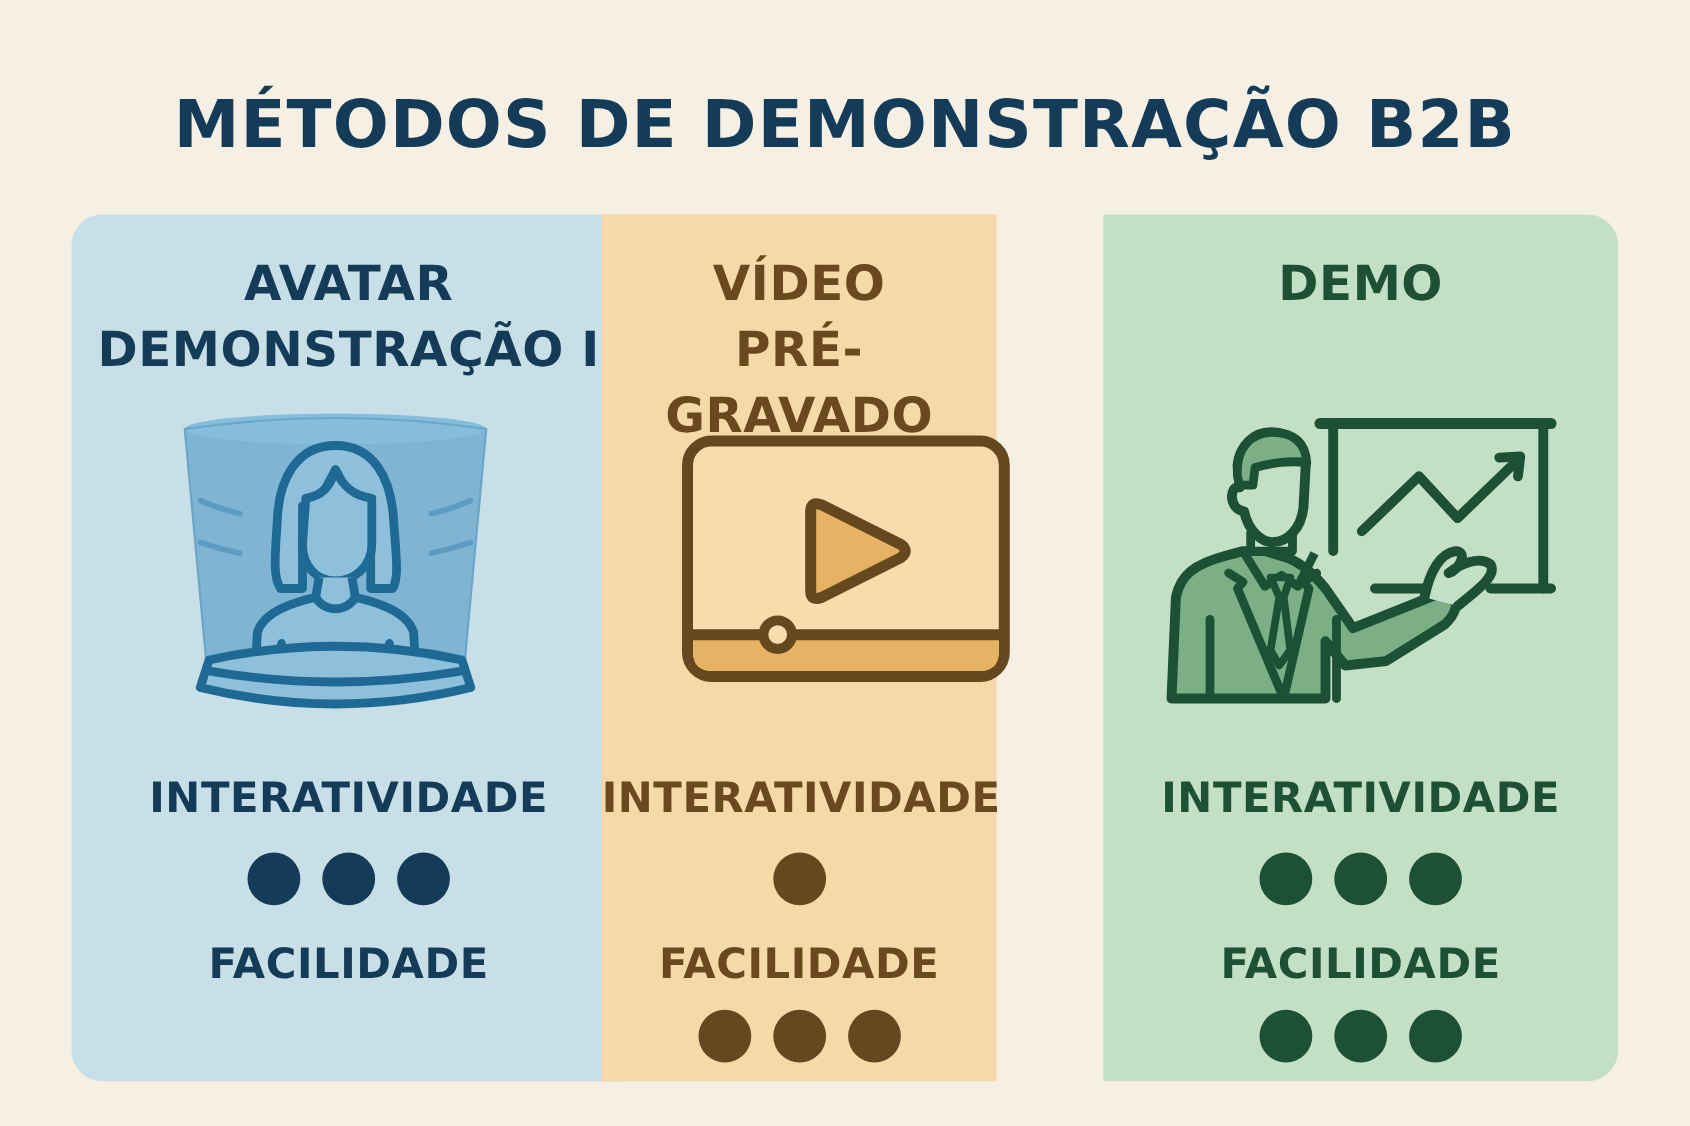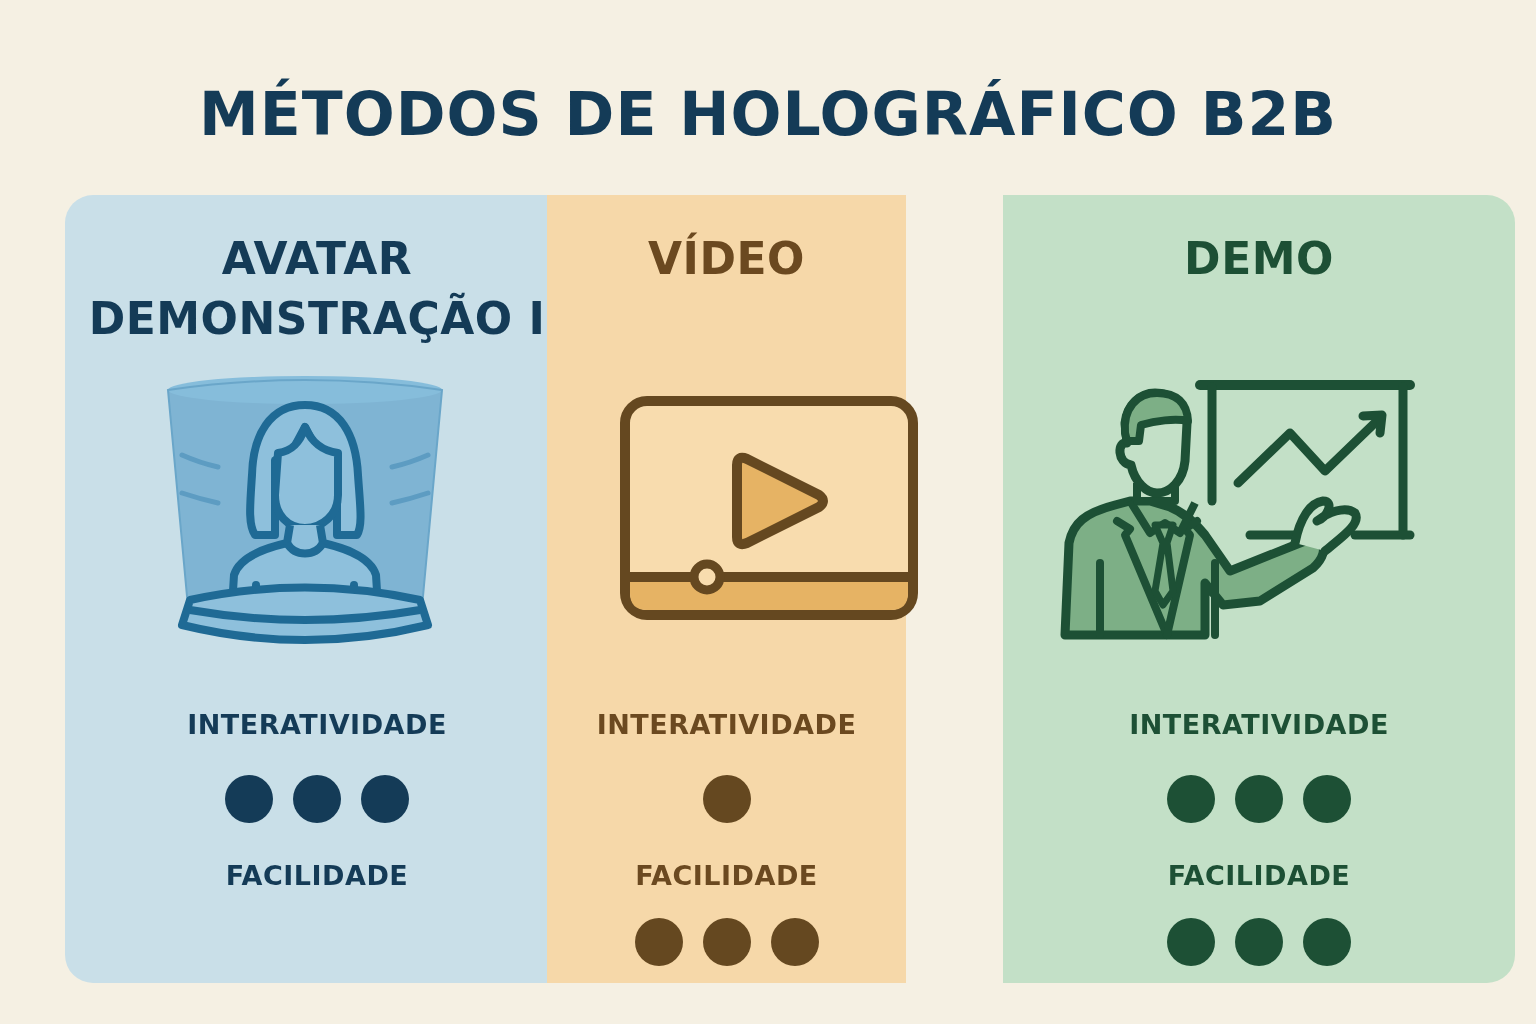--- a/index.html
+++ b/index.html
@@ -20,62 +20,62 @@
       letter-spacing: 1px;
       line-height: 72px;
     }
     .panel {
       position: absolute;
       top: 195px;
       height: 788px;
     }
     .panel.blue { left: 65px; width: 504px; background: #c9dfe8; border-radius: 28px 0 0 28px; }
     .panel.orange { left: 547px; width: 359px; background: #f6d8a9; }
-    .panel.green { left: 1003px; width: 512px; background: #c3e0c7; border-radius: 0 28px 28px 0; }
+    .panel.green { left: 1003px; width: 468px; background: #c3e0c7; border-radius: 0 28px 28px 0; }
 
     .panel-title {
       position: absolute;
       left: 0; right: 0; top: 34px;
       text-align: center;
       font-size: 44px;
       font-weight: bold;
       line-height: 60px;
       letter-spacing: 0.5px;
     }
     .blue .panel-title, .blue .metric-label { color: #143b57; }
     .orange .panel-title, .orange .metric-label { color: #6b4920; }
     .green .panel-title, .green .metric-label { color: #1d5035; }
 
     .icon-wrap { position: absolute; }
     .metric-label {
       position: absolute;
       left: 0; right: 0;
       text-align: center;
-      font-size: 27px;
+      font-size: 38px;
       font-weight: bold;
       line-height: 46px;
       letter-spacing: 0.5px;
     }
     .dots {
       position: absolute;
       left: 0; right: 0;
       display: flex;
       justify-content: center;
       gap: 20px;
       height: 48px;
     }
     .dot { width: 48px; height: 48px; border-radius: 50%; }
     .blue .dot { background: #143b57; }
     .orange .dot { background: #654820; }
     .green .dot { background: #1d5035; }
   </style>
 </head>
 <body>
 
-<div class="title">MÉTODOS DE HOLOGRÁFICO B2B</div>
+<div class="title">MÉTODOS DE DEMONSTRAÇÃO B2B</div>
 
 <div class="panel blue">
   <div class="panel-title">
     <div>AVATAR</div>
     <div>DEMONSTRAÇÃO I</div>
   </div>
   <div class="icon-wrap" style="left:95px; top:180px;">
     <svg width="290" height="270" viewBox="0 0 290 270">
 
       <path d="M8,15 Q145,-5 282,15 L262,232 L28,232 Z" fill="#7fb4d3"></path>
@@ -105,20 +105,21 @@
     <span class="dot"></span>
     <span class="dot"></span>
     <span class="dot"></span>
   </div>
   <div class="metric-label" style="top:658px;">FACILIDADE</div>
 </div>
 
 <div class="panel orange">
   <div class="panel-title">
     <div>VÍDEO</div>
+    <div>PRÉ-GRAVADO</div>
   </div>
   <div class="icon-wrap" style="left:72px; top:200px;">
     <svg width="300" height="226" viewBox="0 0 300 226">
       <rect x="6" y="6" width="288" height="214" rx="22" fill="#f8dcae" stroke="#654820" stroke-width="10"></rect>
       <path d="M11,182 L289,182 L289,198 Q289,215 272,215 L28,215 Q11,215 11,198 Z" fill="#e6b364"></path>
       <line x1="6" y1="182" x2="294" y2="182" stroke="#654820" stroke-width="10"></line>
       <circle cx="88" cy="182" r="13" fill="#f8dcae" stroke="#654820" stroke-width="9"></circle>
       <path d="M118,70 Q118,60 128,64 L200,100 Q208,106 200,112 L128,148 Q118,152 118,142 Z" fill="#e6b364" stroke="#654820" stroke-width="10" stroke-linejoin="round"></path>
     </svg>
   </div>

